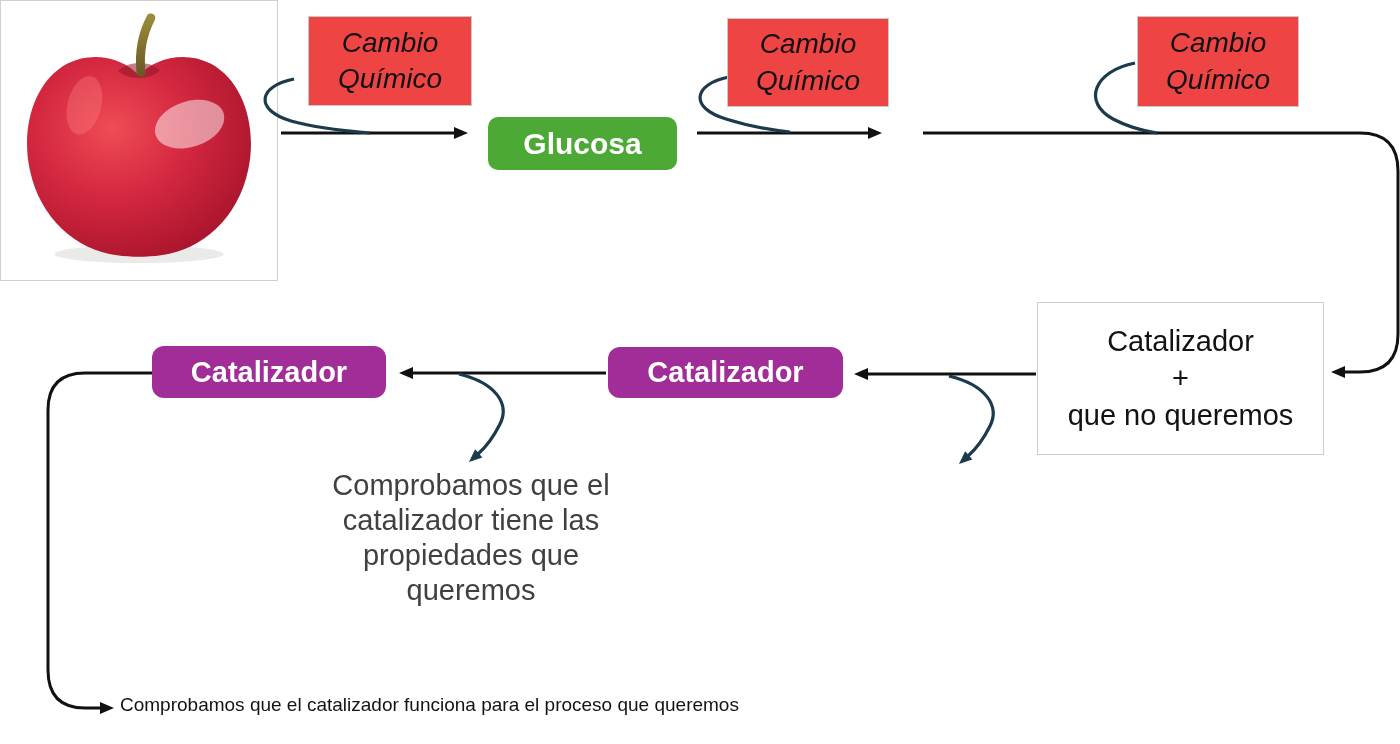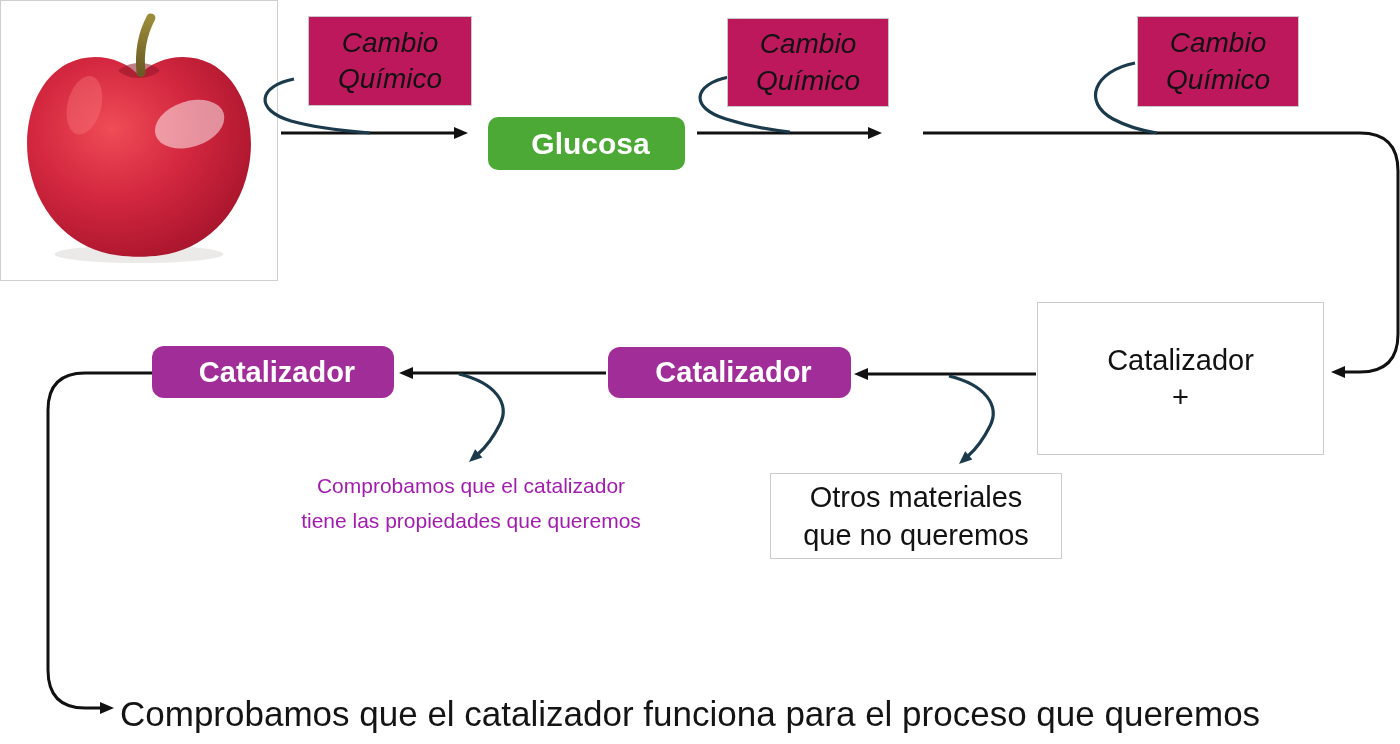--- a/index.html
+++ b/index.html
@@ -3,42 +3,42 @@
 <meta charset="utf-8">
 <style>
   html,body{margin:0;padding:0;background:#ffffff;}
   .stage{
     position:relative;width:1400px;height:744px;background:#ffffff;
     font-family:"Liberation Sans", sans-serif;color:#111;overflow:hidden;
   }
   .abs{position:absolute;}
   
   .lblbox{
-    background:#be185d;border:1px solid #c9c9c9;
+    background:#ef4444;border:1px solid #c9c9c9;
     display:flex;align-items:center;justify-content:center;text-align:center;
     font-style:italic;font-size:28px;line-height:1.3;color:#121212;
   }
   
   .pill{
     display:flex;align-items:center;justify-content:center;text-align:left;
-    color:#fff;font-weight:bold;font-size:29px;padding-left:8px;
+    color:#fff;font-weight:bold;font-size:29px;
   }
   .pill.green{background:#4CA936;border-radius:10px;font-size:30px;}
   .pill.purple{background:#A12D99;border-radius:12px;}
   
   .whitebox{
     background:#fff;border:1px solid #cccccc;
     display:flex;flex-direction:column;align-items:center;justify-content:center;
     text-align:center;font-size:29px;line-height:37px;color:#121212;
   }
   .note{
-    text-align:center;font-size:21px;line-height:35px;color:#a21caf;
+    text-align:center;font-size:29px;line-height:35px;color:#404040;
   }
   .note-bottom{
-    font-size:35px;white-space:nowrap;color:#141414;
+    font-size:19px;white-space:nowrap;color:#141414;
   }
   .apple-frame{
     left:0;top:0;width:278px;height:281px;background:#fff;
     border:1px solid #cfcfcf;box-sizing:border-box;
   }
   svg.overlay{left:0;top:0;width:1400px;height:744px;pointer-events:none;}
 </style>
 </head>
 <body>
 
@@ -107,21 +107,19 @@
   <div class="abs pill purple" style="left:608px;top:347px;width:235px;height:51px;">
     <span>Catalizador</span>
   </div>
   <div class="abs pill purple" style="left:152px;top:346px;width:234px;height:52px;">
     <span>Catalizador</span>
   </div>
 
   <div class="abs whitebox" style="left:1037px;top:302px;width:285px;height:151px;">
     <div>Catalizador</div>
     <div>+</div>
-  </div>
-  <div class="abs whitebox" style="left:770px;top:473px;width:290px;height:84px;line-height:38px;">
-    <div style="width:250px;">Otros materiales que no queremos</div>
+    <div>que no queremos</div>
   </div>
 
   <div class="abs note" style="left:295px;top:468px;width:352px;">Comprobamos que el catalizador tiene las propiedades que queremos</div>
   <div class="abs note-bottom" style="left:120px;top:694px;">Comprobamos que el catalizador funciona para el proceso que queremos</div>
 
 </div>
 
 </body></html>

